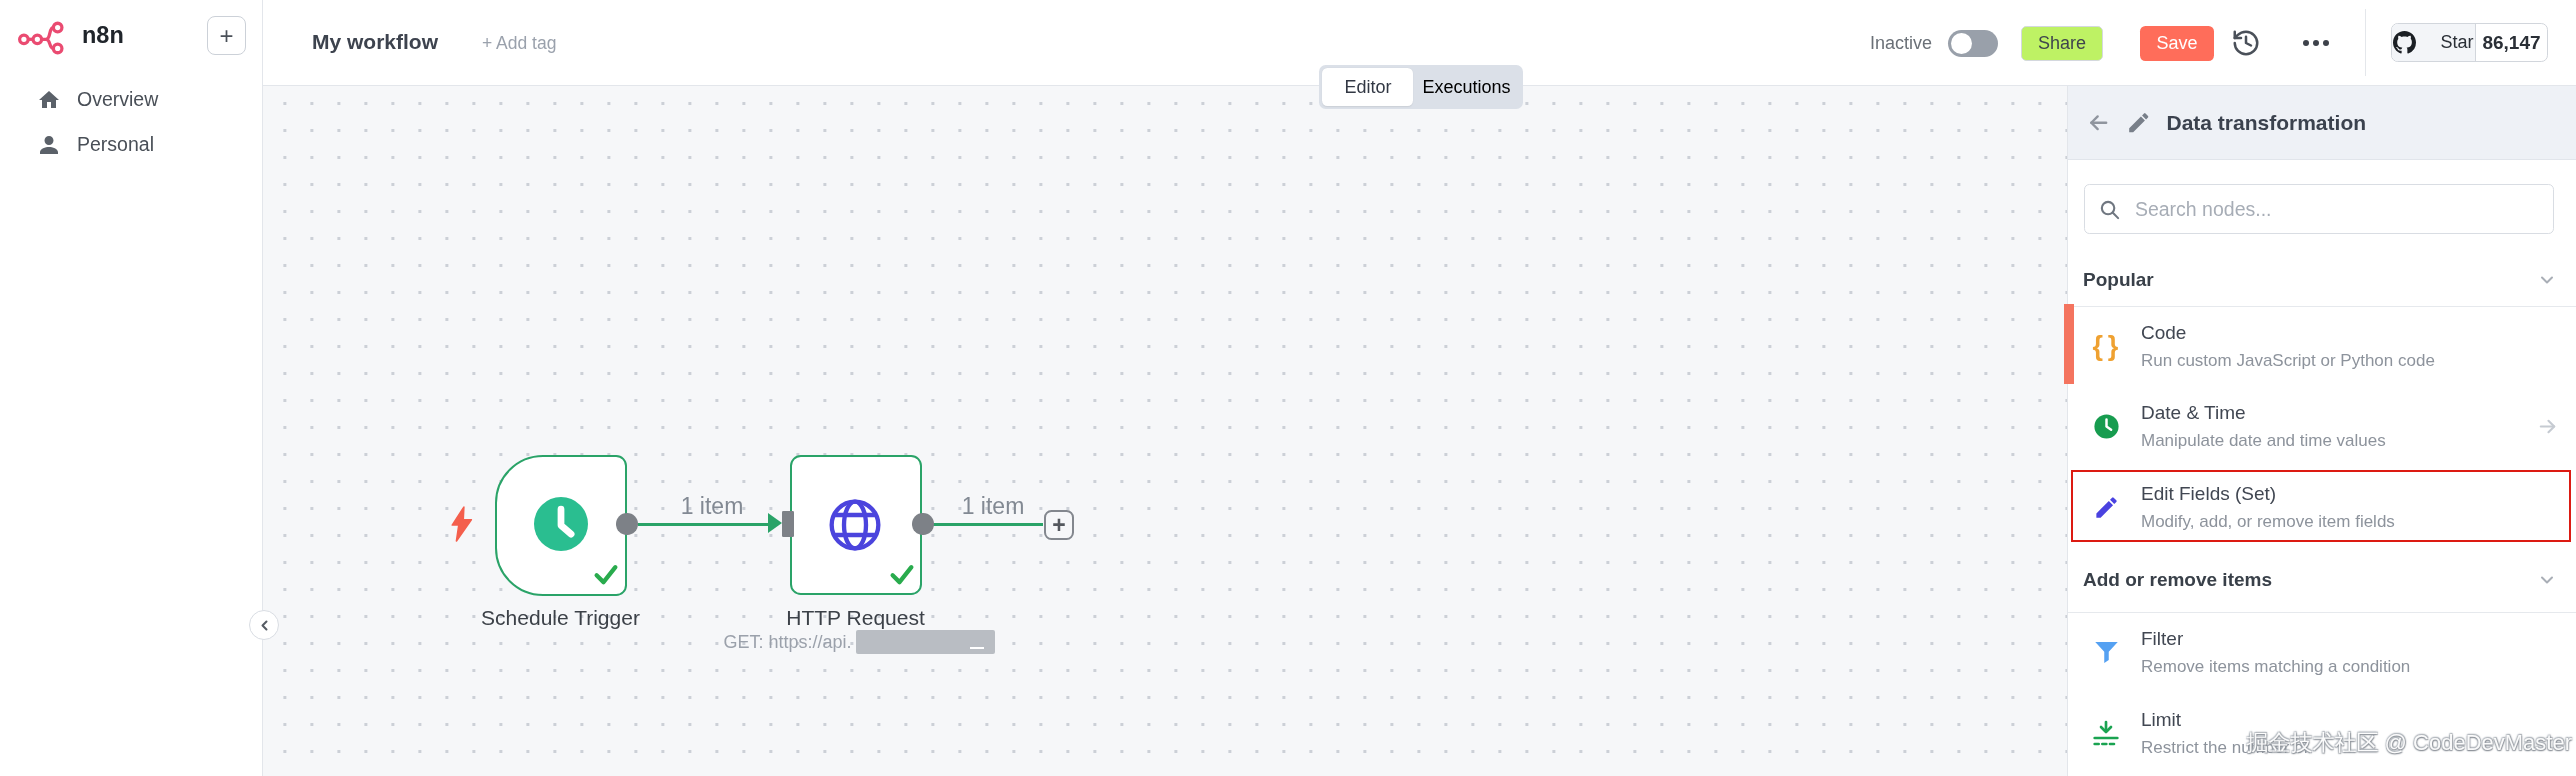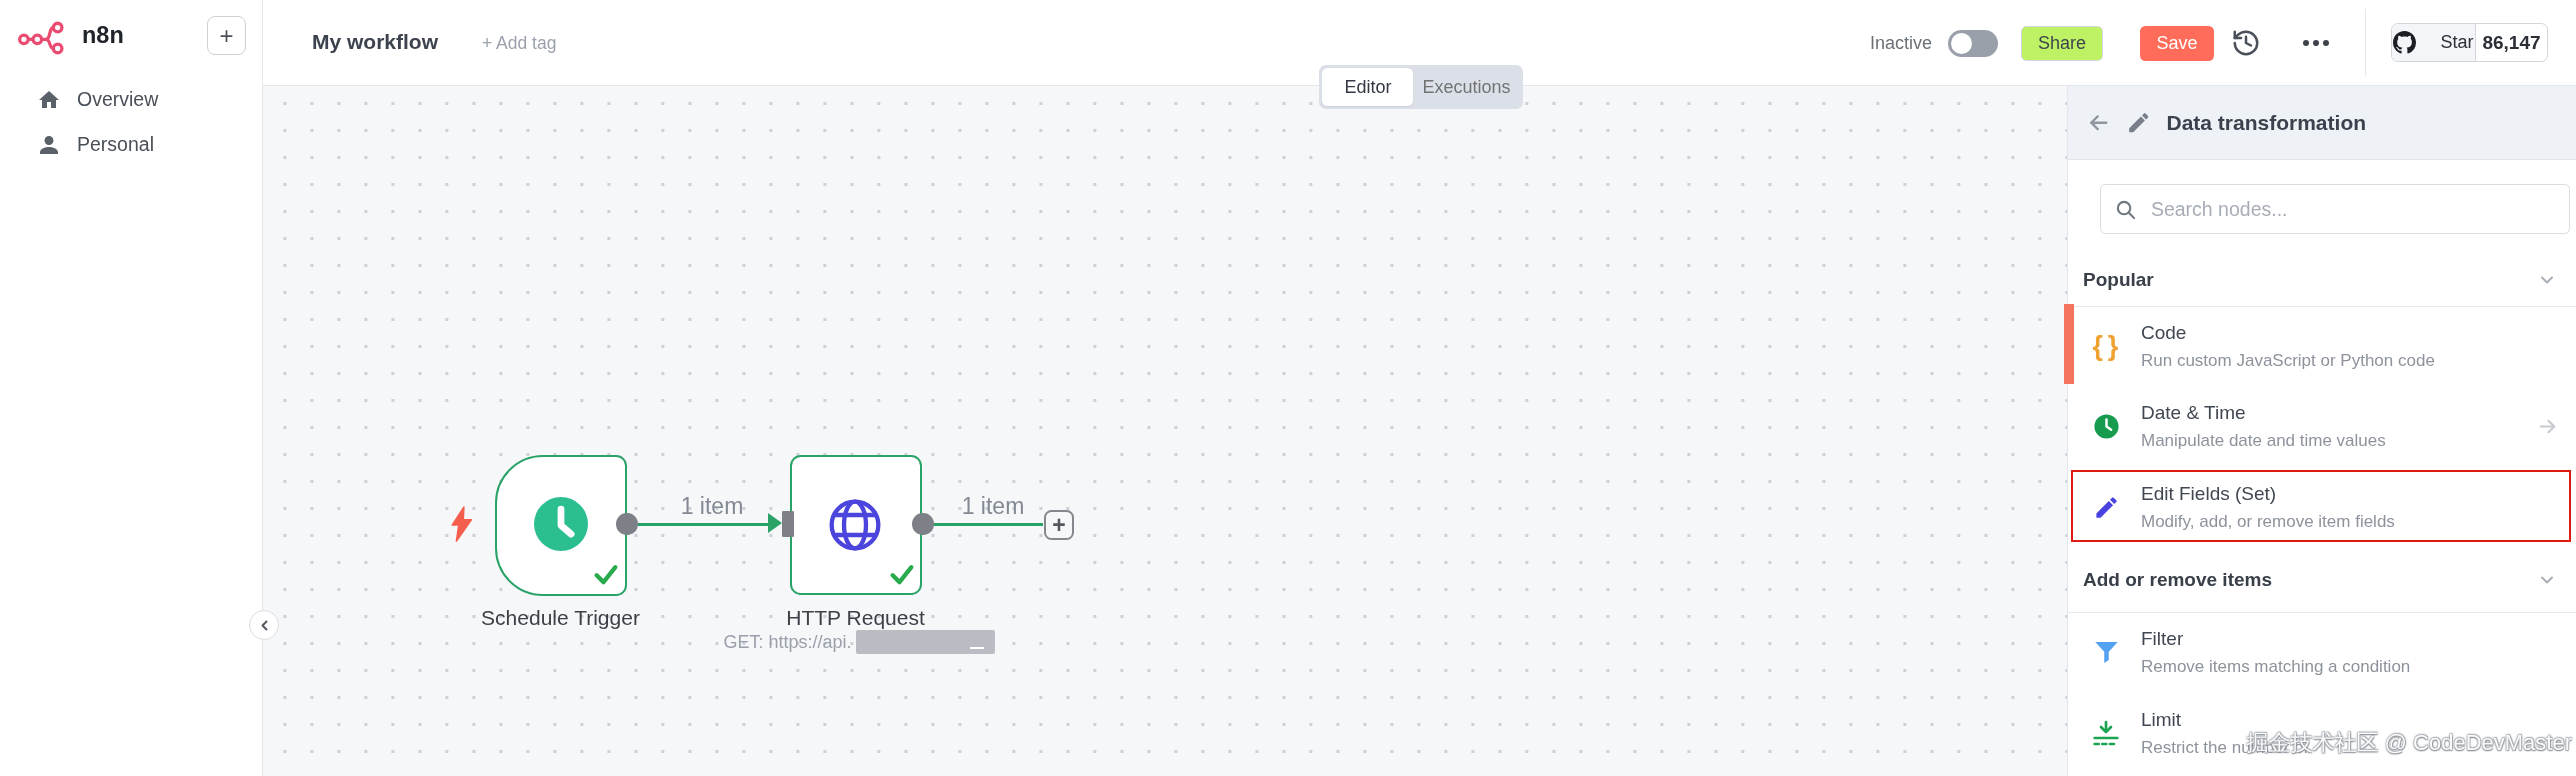--- a/index.html
+++ b/index.html
@@ -45,21 +45,21 @@
            justify-content:center;gap:24px;font-size:18px;color:#2a2f36;}
   .gh-right{flex:1;display:flex;align-items:center;justify-content:center;font-size:19px;
             font-weight:600;color:#2a2f36;}
 
   
   .segtabs{position:absolute;left:1319px;top:65px;width:204px;height:44px;background:#dbe0e8;
            border-radius:6.7px;display:flex;padding:3.4px;box-sizing:border-box;z-index:6;}
   .tab{display:flex;align-items:center;justify-content:center;font-size:18px;cursor:pointer;}
   .tab-editor{width:91px;background:#fff;border-radius:5.4px;color:#32384​4;color:#323844;font-weight:500;
               box-shadow:0 0.7px 1.3px rgba(0,0,0,.08);}
-  .tab-exec{flex:1;color:#737373;}
+  .tab-exec{flex:1;color:#000000;}
 
   
   .canvas{position:absolute;left:262px;top:86px;width:1806px;height:690px;background:#f6f7f9;
           background-image:radial-gradient(circle,#ccd0d7 1.6px,transparent 1.7px);
           background-size:27px 27px;background-position:9.4px 4px;z-index:1;}
   .node{position:absolute;background:#fff;border:2.7px solid #2aa368;box-sizing:border-box;}
   .node-schedule{left:233px;top:369px;width:132px;height:141px;border-radius:48px 10.8px 10.8px 48px;}
   .node-http{left:528px;top:369px;width:132px;height:140px;border-radius:10.8px;}
   .clock-badge{position:absolute;left:272px;top:411px;width:54px;height:54px;border-radius:50%;
                background:#2abe90;z-index:2;}
@@ -94,21 +94,21 @@
 
   
   .panel{position:absolute;left:2067px;top:86px;width:509px;height:690px;background:#fff;
          border-left:0.7px solid #e3e6eb;box-sizing:border-box;z-index:4;}
   .panel-header{position:absolute;left:0;top:0;width:100%;height:74px;background:#eef1f6;
                 border-bottom:0.7px solid #e1e5eb;display:flex;align-items:center;gap:15px;
                 padding-left:17.5px;box-sizing:border-box;}
   .panel-title{font-size:21px;font-weight:600;color:#3b424e;}
   .search-box{position:absolute;left:15.5px;top:98px;width:470px;height:50px;border:0.7px solid #d9dde3;
               border-radius:5.4px;background:#fff;display:flex;align-items:center;gap:12px;
-              padding-left:13.4px;box-sizing:border-box;margin-left:16px;}
+              padding-left:13.4px;box-sizing:border-box;}
   .search-box input{border:none;outline:none;font-size:19.5px;flex:1;color:#3c434d;background:transparent;
                     font-family:"Liberation Sans",sans-serif;}
   .search-box input::placeholder{color:#a7adb6;}
   .sec-header{position:absolute;left:0;width:100%;height:38px;display:flex;align-items:center;
               justify-content:space-between;padding:0 19px 16px 15px;box-sizing:border-box;cursor:pointer;}
   .sec-header .sec-lbl{font-size:19px;font-weight:700;color:#394049;}
   .sec1{top:183px;}
   .sec2{top:483px;}
   .p-divider{position:absolute;left:0;width:100%;height:0.7px;background:#e6e9ed;}
   .pd1{top:220px;} .pd2{top:526px;}

